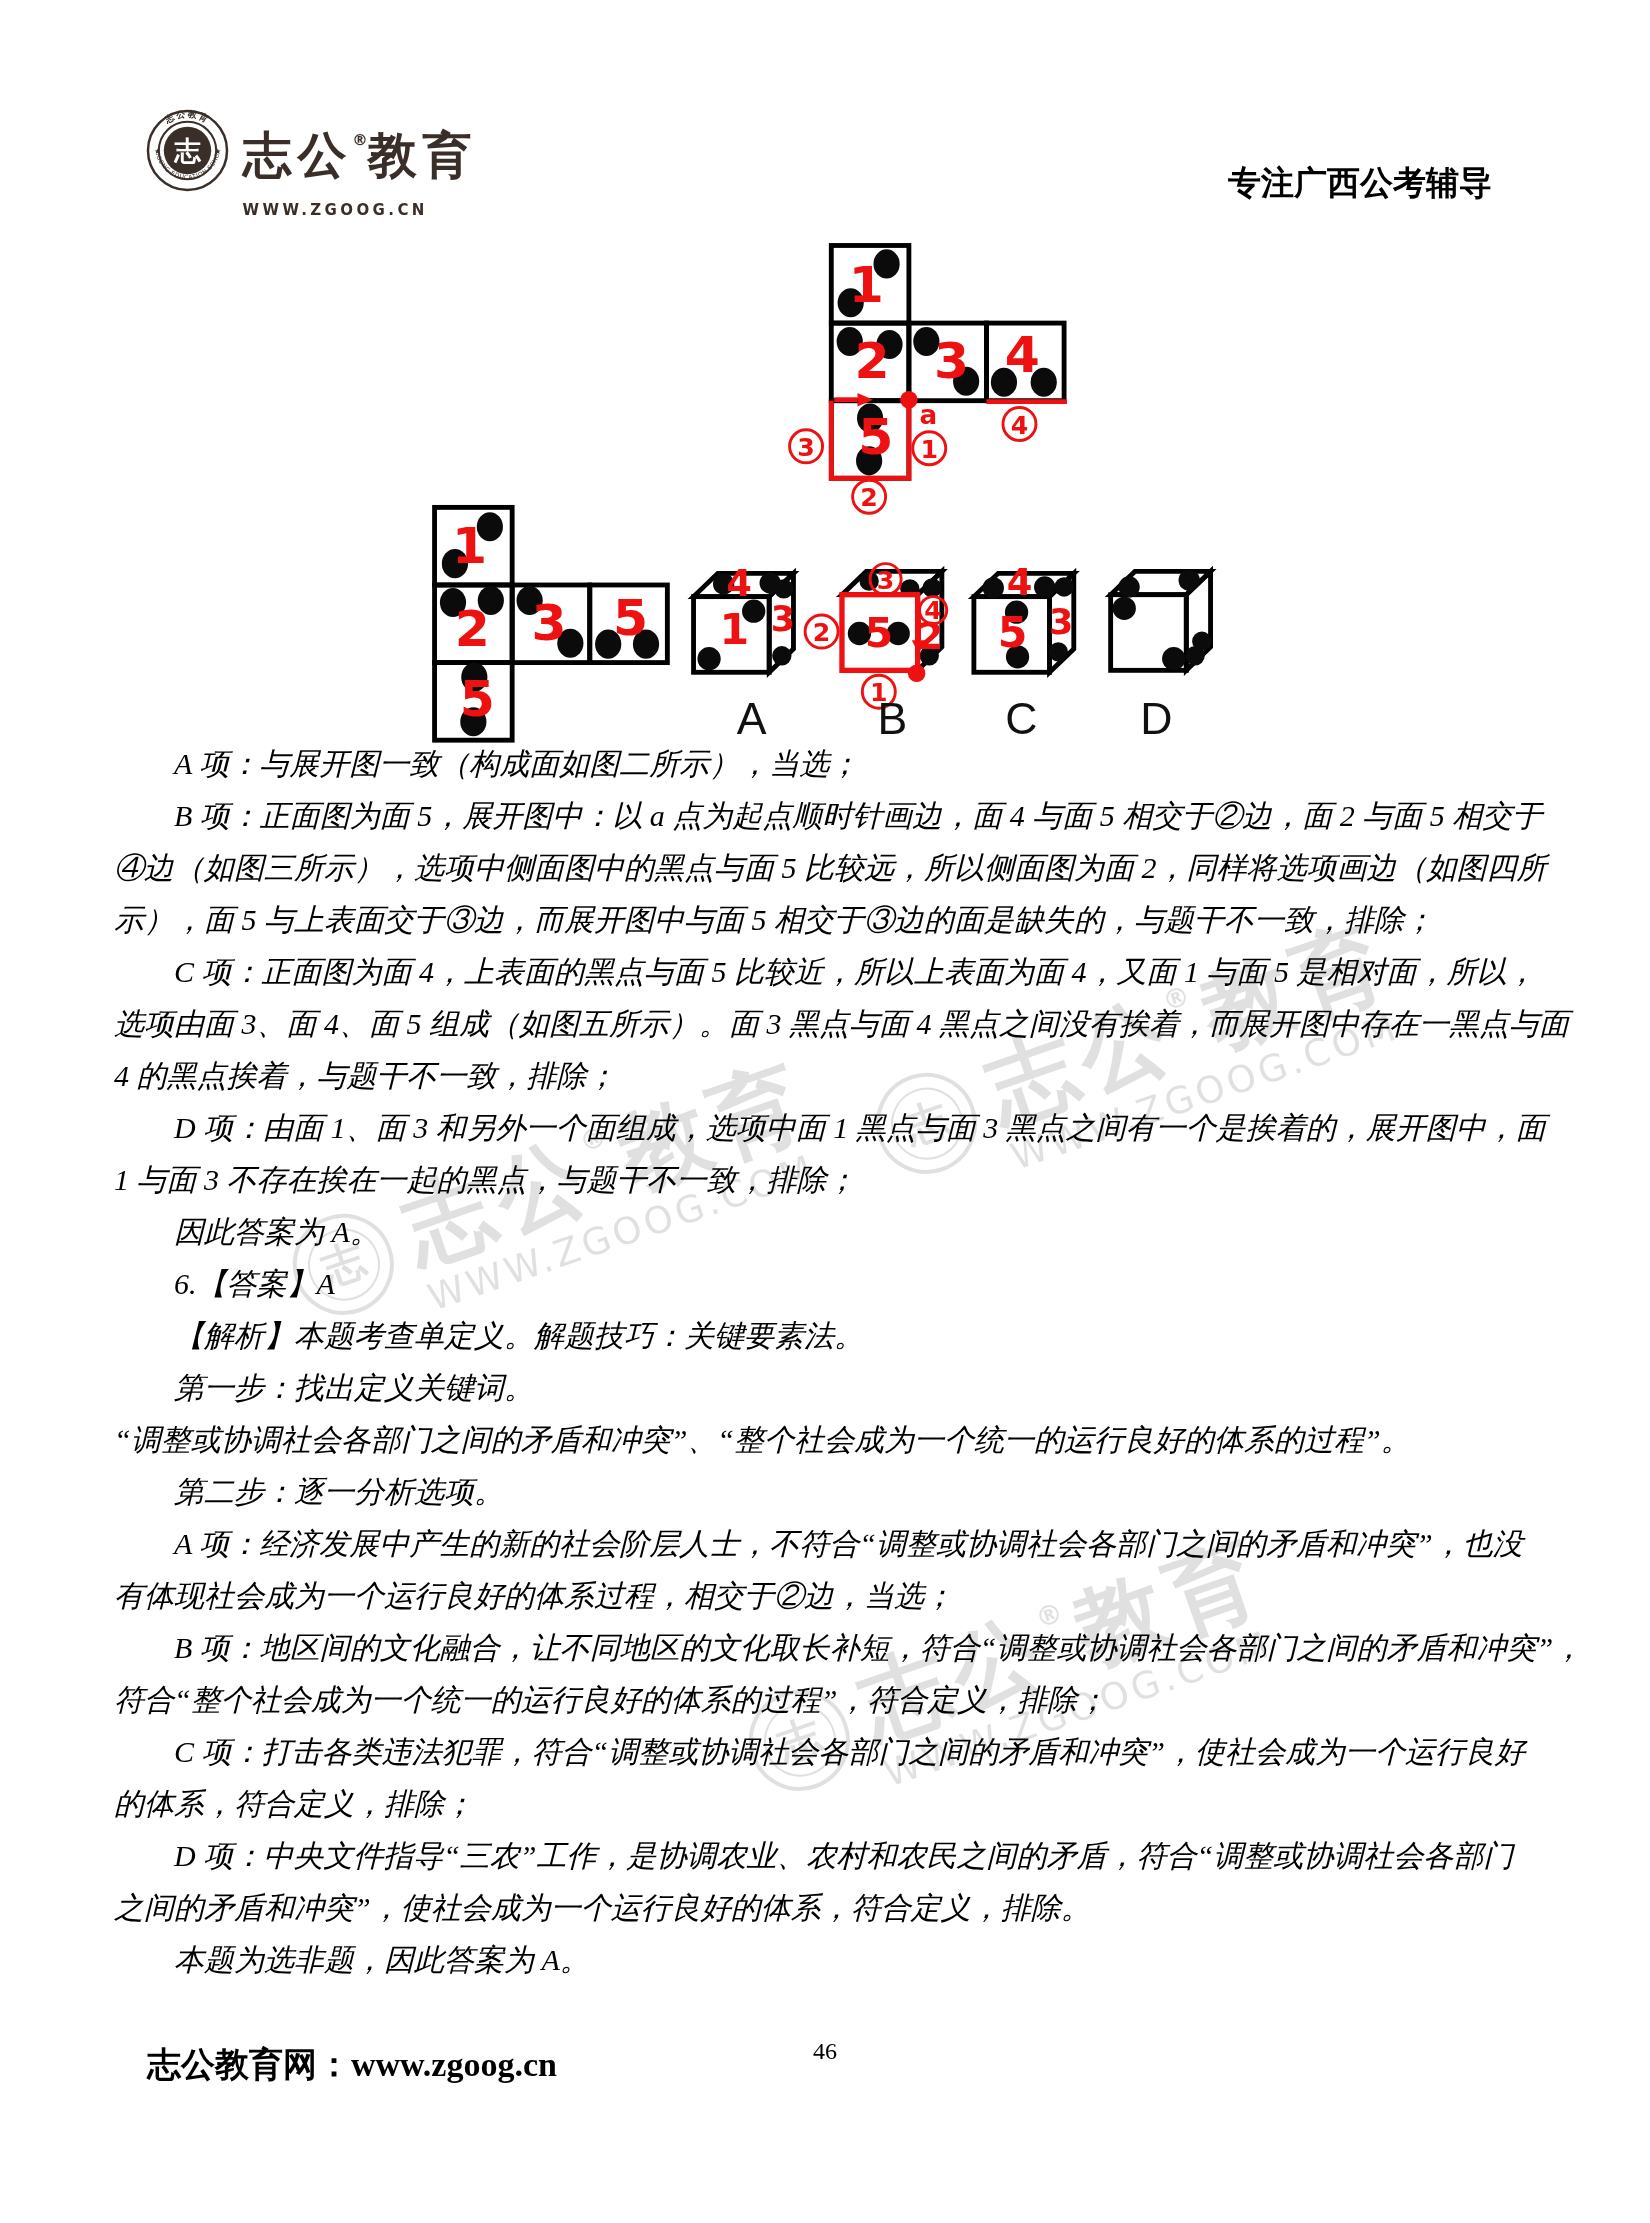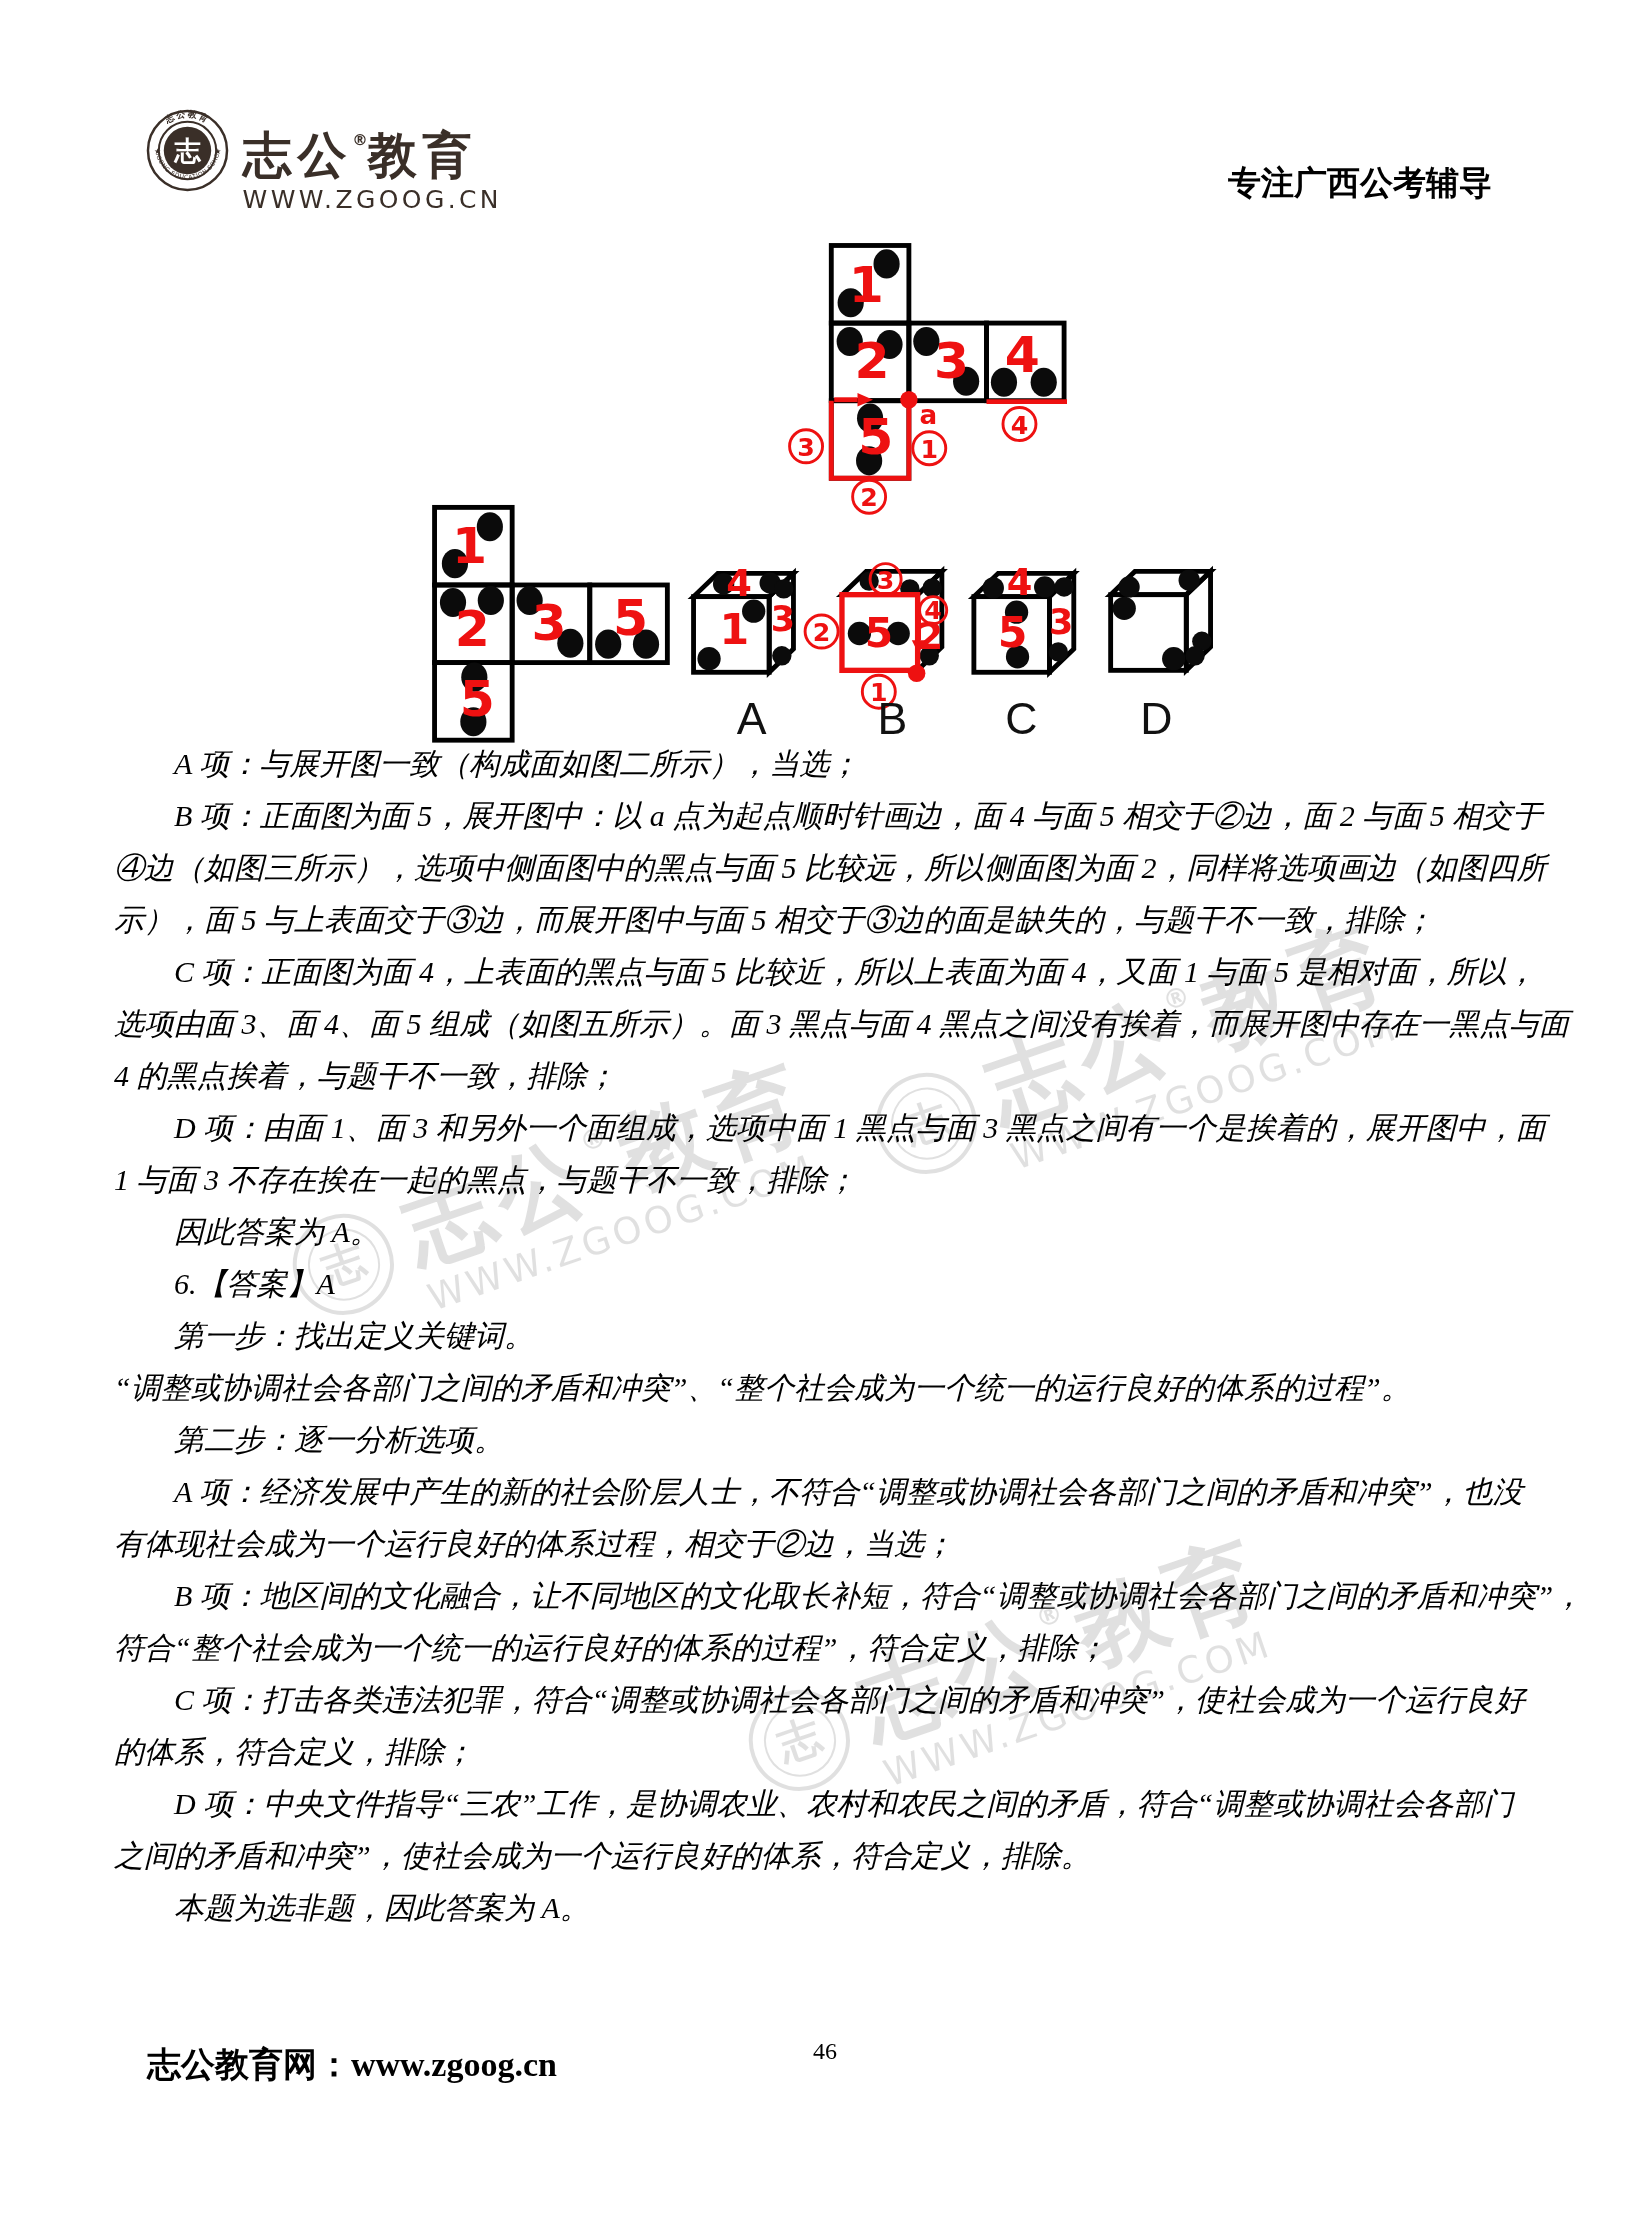--- a/index.html
+++ b/index.html
@@ -6,21 +6,21 @@
   *{margin:0;padding:0;box-sizing:border-box;}
   body{background:#888;}
   .page{position:relative;width:1651px;height:2223px;background:#ffffff;overflow:hidden;
         font-family:"Liberation Serif","DejaVu Serif",serif;color:var(--ink);}
   
   .logo{position:absolute;left:146px;top:109px;display:flex;align-items:flex-start;gap:13.6px;color:var(--logo);}
   .seal{width:83px;height:83px;}
   .brandcol{padding-top:5.8px;font-family:"DejaVu Sans","Liberation Sans",sans-serif;}
   .brandrow{font-size:49px;font-weight:bold;letter-spacing:5.8px;line-height:50px;}
   .brandrow sup{font-size:15.5px;vertical-align:27px;letter-spacing:0;}
-  .brandurl{margin-top:4px;font-size:25px;font-weight:400;letter-spacing:3.4px;}
+  .brandurl{margin-top:20px;font-size:15px;font-weight:700;letter-spacing:3.4px;}
   .tagline{position:absolute;left:1228px;top:161px;font-size:33px;font-weight:bold;
            font-family:Liberation Serif, serif;}
   
   .fig{position:absolute;left:388px;top:223px;width:873px;height:529px;}
   .sq{fill:none;stroke:#000;stroke-width:5px;}
   .pip{fill:#0b0b0b;}
   .fl{fill:var(--red);font-family:"DejaVu Sans","Liberation Sans",sans-serif;font-weight:bold;
       text-anchor:middle;}
   .rline{stroke:var(--red);stroke-width:5px;fill:none;}
   .rfill{fill:var(--red);}
@@ -265,20 +265,21 @@
     <div class="ln ind">B 项：正面图为面 5，展开图中：以 a 点为起点顺时针画边，面 4 与面 5 相交于②边，面 2 与面 5 相交于</div>
     <div class="ln">④边（如图三所示），选项中侧面图中的黑点与面 5 比较远，所以侧面图为面 2，同样将选项画边（如图四所</div>
     <div class="ln">示），面 5 与上表面交于③边，而展开图中与面 5 相交于③边的面是缺失的，与题干不一致，排除；</div>
     <div class="ln ind">C 项：正面图为面 4，上表面的黑点与面 5 比较近，所以上表面为面 4，又面 1 与面 5 是相对面，所以，</div>
     <div class="ln">选项由面 3、面 4、面 5 组成（如图五所示）。面 3 黑点与面 4 黑点之间没有挨着，而展开图中存在一黑点与面</div>
     <div class="ln">4 的黑点挨着，与题干不一致，排除；</div>
     <div class="ln ind">D 项：由面 1、面 3 和另外一个面组成，选项中面 1 黑点与面 3 黑点之间有一个是挨着的，展开图中，面</div>
     <div class="ln">1 与面 3 不存在挨在一起的黑点，与题干不一致，排除；</div>
     <div class="ln ind">因此答案为 A。</div>
     <div class="ln ind">6.【答案】A</div>
+    <div class="ln ind">【解析】本题考查单定义。解题技巧：关键要素法。</div>
     <div class="ln ind">第一步：找出定义关键词。</div>
     <div class="ln">“调整或协调社会各部门之间的矛盾和冲突”、“整个社会成为一个统一的运行良好的体系的过程”。</div>
     <div class="ln ind">第二步：逐一分析选项。</div>
     <div class="ln ind">A 项：经济发展中产生的新的社会阶层人士，不符合“调整或协调社会各部门之间的矛盾和冲突”，也没</div>
     <div class="ln">有体现社会成为一个运行良好的体系过程，相交于②边，当选；</div>
     <div class="ln ind">B 项：地区间的文化融合，让不同地区的文化取长补短，符合“调整或协调社会各部门之间的矛盾和冲突”，</div>
     <div class="ln">符合“整个社会成为一个统一的运行良好的体系的过程”，符合定义，排除；</div>
     <div class="ln ind">C 项：打击各类违法犯罪，符合“调整或协调社会各部门之间的矛盾和冲突”，使社会成为一个运行良好</div>
     <div class="ln">的体系，符合定义，排除；</div>
     <div class="ln ind">D 项：中央文件指导“三农”工作，是协调农业、农村和农民之间的矛盾，符合“调整或协调社会各部门</div>

